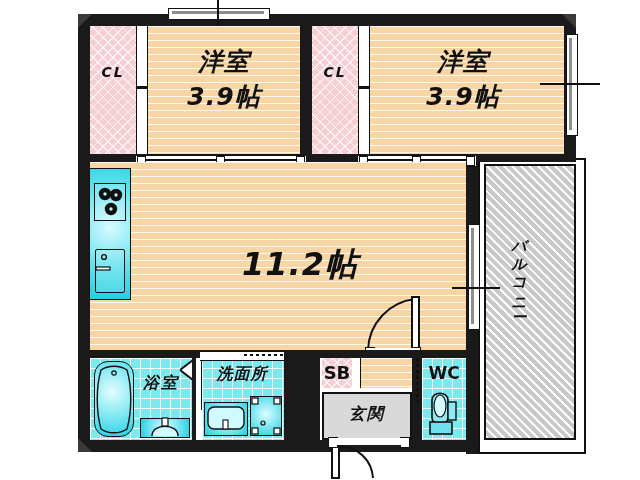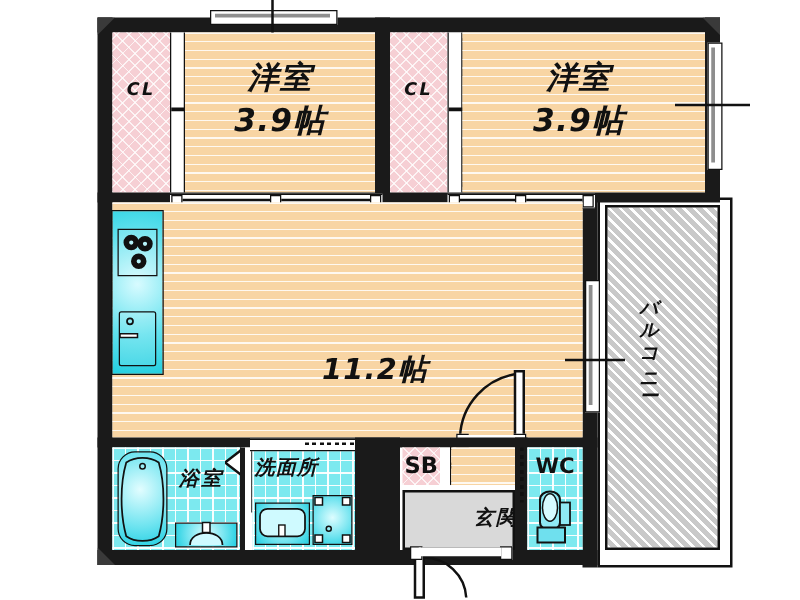--- a/index.html
+++ b/index.html
@@ -132,21 +132,21 @@
   <div class="jamb" style="left:216px;top:156px;width:7px;height:8px;"></div>
   <div class="jamb" style="left:296px;top:156px;width:7px;height:8px;"></div>
 
   <div class="slide-rail" style="left:358px;top:155px;width:118px;height:10px;"></div>
   <div class="slide-line" style="left:362px;top:159px;width:110px;height:2px;"></div>
   <div class="jamb" style="left:359px;top:156px;width:7px;height:8px;"></div>
   <div class="jamb" style="left:412px;top:156px;width:7px;height:8px;"></div>
   <div class="jamb" style="left:466px;top:156px;width:7px;height:8px;"></div>
 
   <div class="abs floor-wood" style="left:90px;top:162px;width:376px;height:188px;"></div>
-  <div class="roomlabel" style="left:210px;top:248px;width:180px;font-size:23px;letter-spacing:1px;margin-top:36px;">11.2帖</div>
+  <div class="roomlabel" style="left:210px;top:248px;width:180px;font-size:32px;letter-spacing:1px;">11.2帖</div>
 
   <div class="fx kitchen-unit" style="left:89px;top:168px;width:42px;height:132px;"></div>
 
   <div class="fx" style="left:94px;top:183px;width:32px;height:38px;background:rgba(255,255,255,.18);"></div>
   <svg style="position:absolute;left:94px;top:183px;" width="32" height="38" viewBox="0 0 32 38">
     <g fill="none" stroke="#111" stroke-width="1.4">
       <circle cx="11" cy="11" r="5.5" fill="#111"></circle>
         <circle cx="11" cy="11" r="2.4" fill="#b6f3fa"></circle>
       <circle cx="22" cy="12" r="5.5" fill="#111"></circle>
         <circle cx="22" cy="12" r="2.4" fill="#b6f3fa"></circle>
@@ -190,21 +190,21 @@
     <rect x="22" y="4" width="6" height="8" fill="#fff" stroke="#111" stroke-width="1.2"></rect>
   </svg>
 
   <div class="abs floor-white" style="left:192px;top:358px;width:10px;height:52px;border-left:1.6px solid #111;border-right:1.6px solid #111;"></div>
   <svg style="position:absolute;left:180px;top:358px;" width="14" height="24" viewBox="0 0 14 24">
     <polygon points="13,2 0,12 13,22" fill="#fff" stroke="#111" stroke-width="2"></polygon>
   </svg>
 
   <div class="abs wall" style="left:192px;top:358px;width:4px;height:82px;"></div>
   <div class="abs floor-tile" style="left:202px;top:358px;width:82px;height:82px;"></div>
-  <div class="roomlabel" style="left:188px;top:366px;width:82px;font-size:16px;letter-spacing:1px;">洗面所</div>
+  <div class="roomlabel" style="left:201px;top:366px;width:82px;font-size:16px;letter-spacing:1px;">洗面所</div>
 
   <div class="fx appl" style="left:204px;top:402px;width:44px;height:34px;"></div>
   <svg style="position:absolute;left:204px;top:402px;" width="44" height="34" viewBox="0 0 44 34">
     <rect x="4" y="5" width="36" height="22" rx="6" fill="#cffaff" stroke="#111" stroke-width="1.4"></rect>
     <rect x="19" y="18" width="5" height="9" fill="#fff" stroke="#111" stroke-width="1.1"></rect>
   </svg>
 
   <div class="fx appl" style="left:250px;top:396px;width:32px;height:40px;"></div>
   <svg style="position:absolute;left:250px;top:396px;" width="32" height="40" viewBox="0 0 32 40">
     <rect x="2" y="2" width="6" height="6" fill="#fff" stroke="#111" stroke-width="1.2"></rect>
@@ -222,21 +222,21 @@
   <div class="roomlabel" style="left:322px;top:364px;width:30px;font-size:18px;font-style:normal;letter-spacing:0px;">SB</div>
   <div class="abs floor-white" style="left:352px;top:358px;width:9px;height:30px;"></div>
   <svg style="position:absolute;left:360px;top:357px;" width="14" height="32" viewBox="0 0 14 32">
     <polygon points="0,1 13,8 0,15" fill="#fff" stroke="#111" stroke-width="2"></polygon>
     <polygon points="0,16 13,23 0,30" fill="#fff" stroke="#111" stroke-width="2"></polygon>
   </svg>
 
   <div class="abs floor-wood" style="left:361px;top:358px;width:52px;height:30px;"></div>
 
   <div class="abs floor-genkan" style="left:322px;top:392px;width:90px;height:48px;border:2px solid #111;"></div>
-  <div class="roomlabel" style="left:322px;top:406px;width:90px;font-size:16px;letter-spacing:2px;margin-left:30px;">玄関</div>
+  <div class="roomlabel" style="left:322px;top:406px;width:90px;font-size:16px;letter-spacing:2px;">玄関</div>
 
   <svg style="position:absolute;left:330px;top:444px;" width="78" height="38" viewBox="0 0 78 38">
     <rect x="2" y="0" width="7" height="34" fill="#fff" stroke="#111" stroke-width="2"></rect>
     <path d="M9,2 A34,34 0 0 1 43,34" fill="none" stroke="#111" stroke-width="2"></path>
   </svg>
   <div class="jamb" style="left:328px;top:437px;width:8px;height:9px;"></div>
   <div class="jamb" style="left:400px;top:437px;width:8px;height:9px;"></div>
   <div class="abs floor-white" style="left:335px;top:438px;width:66px;height:7px;"></div>
 
   <div class="abs wall" style="left:412px;top:350px;width:10px;height:102px;"></div>

